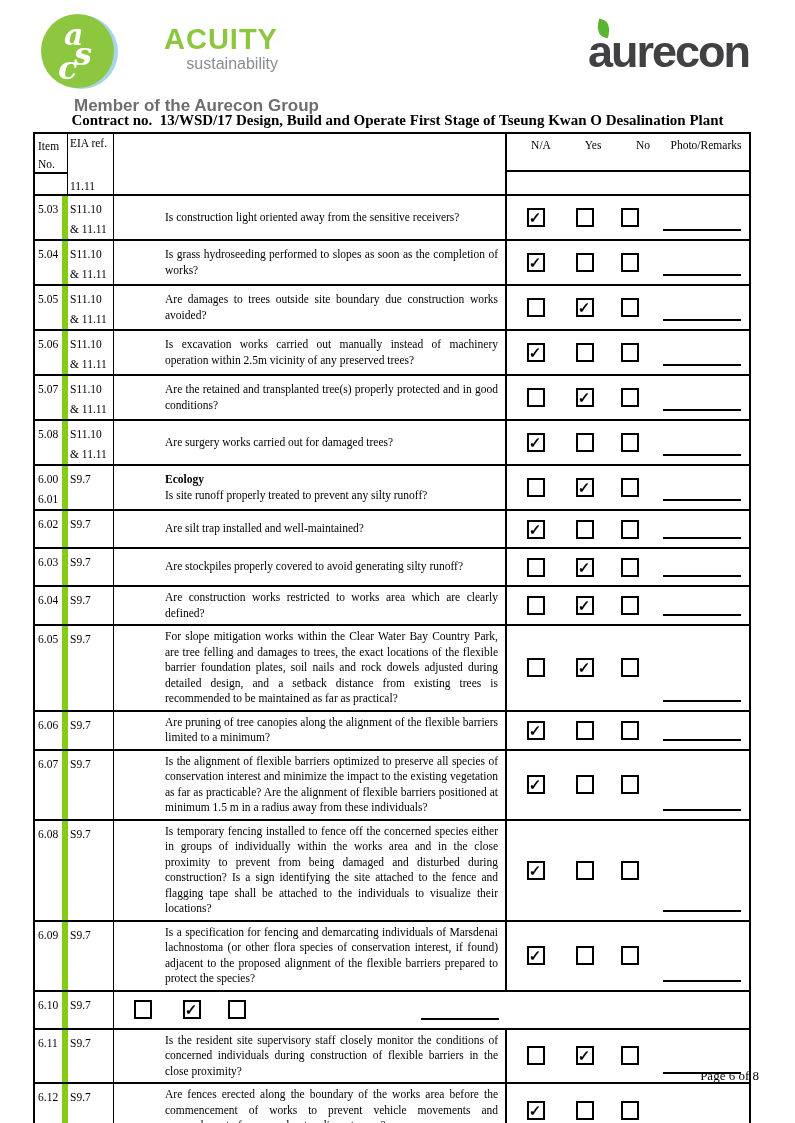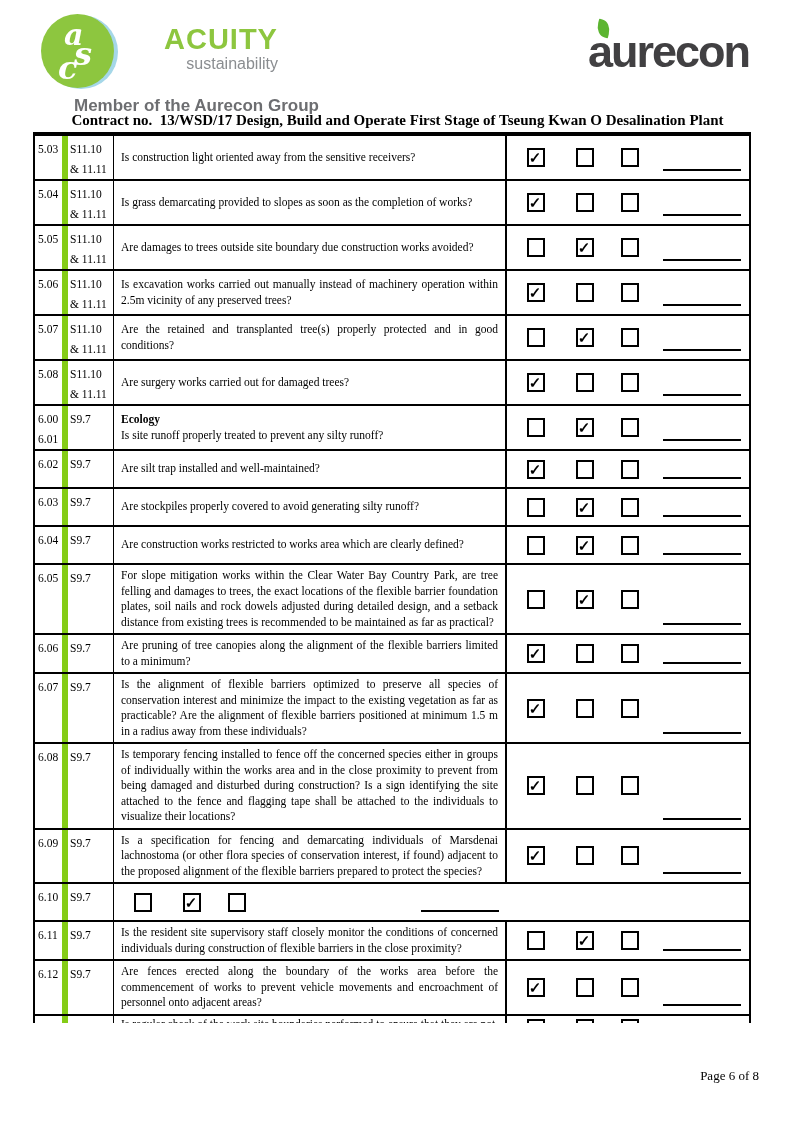--- a/index.html
+++ b/index.html
@@ -38,21 +38,21 @@
   .doc-title { text-align: center; font-weight: bold; font-size: 15px; white-space: pre-wrap; margin-top: 16px; }
 
   
   .table { width: 718px; margin: 3px 0 0 33px; border: 2px solid #000; border-bottom: none; font-size: 11.5px; }
   .thead, .trow { display: grid; grid-template-columns: 33px 46px 393px 1fr; }
   .trow { border-top: 2px solid #000; min-height: 38px; }
   .thead { height: 60px; }
 
   .c-item { border-right: 6px solid #84cc16; padding: 3px 1px 0 3px; line-height: 20px; white-space: pre-line; }
   .c-eia  { border-right: 1px solid #000; padding: 3px 1px 0 2px; line-height: 20px; }
-  .c-q    { border-right: 2px solid #000; padding: 3px 7px; display: flex; flex-direction: column; justify-content: center; text-align: justify; line-height: 15.5px; }
+  .c-q    { border-right: 2px solid #000; padding: 3px 7px; display: flex; flex-direction: column; justify-content: center; text-align: justify; line-height: 15.5px; margin-left: 44px; }
   .c-q .section { font-weight: bold; text-align: left; }
   .c-checks { display: flex; align-items: center; padding: 2px 4px 2px 0; }
 
   
   .h-item { position: relative; border-right: 1px solid #000; padding: 3px 1px 0 3px; line-height: 18px; }
   .h-item .split { position: absolute; left: -1px; right: -1px; top: 38px; border-top: 2px solid #000; }
   .h-eia  { border-right: 1px solid #000; display: flex; flex-direction: column; justify-content: space-between; padding: 3px 1px 2px 2px; }
   .h-q    { border-right: 2px solid #000; }
   .h-checks { display: flex; flex-direction: column; }
   .h-checks-labels { height: 38px; border-bottom: 2px solid #000; display: flex; align-items: flex-start; padding-top: 5px; }
@@ -106,20 +106,39 @@
     </div>
     <div class="aurecon-block">
       <span class="aurecon-leaf"></span>
       <div class="aurecon-word">aurecon</div>
     </div>
   </div>
 
   <div class="doc-title">Contract no.  13/WSD/17 Design, Build and Operate First Stage of Tseung Kwan O Desalination Plant</div>
 
   <div class="table">
+    <div class="thead">
+      <div class="h-item">
+        <span>Item No.</span>
+        <span class="split"></span>
+      </div>
+      <div class="h-eia">
+        <span>EIA ref.</span>
+        <span>11.11</span>
+      </div>
+      <div class="h-q"></div>
+      <div class="h-checks">
+        <div class="h-checks-labels">
+          <span class="hl hl1">N/A</span>
+          <span class="hl hl2">Yes</span>
+          <span class="hl hl3">No</span>
+          <span class="hl hl4">Photo/Remarks</span>
+        </div>
+      </div>
+    </div>
     <div id="table-body">
   <div class="trow">
     <div class="c-item">5.03</div>
     <div class="c-eia">S11.10 &amp; 11.11</div>
     <div class="c-q">
 
       <div class="qtext">Is construction light oriented away from the sensitive receivers?</div>
     </div>
     <div class="c-checks">
       <span class="box b1 checked">
@@ -129,21 +148,21 @@
       <span class="box b3"></span>
       <span class="remark-line"></span>
     </div>
   </div>
 
   <div class="trow">
     <div class="c-item">5.04</div>
     <div class="c-eia">S11.10 &amp; 11.11</div>
     <div class="c-q">
 
-      <div class="qtext">Is grass demarcating provided to slopes as soon as the completion of works?</div>
+      <div class="qtext">Is grass hydroseeding performed to slopes as soon as the completion of works?</div>
     </div>
     <div class="c-checks">
       <span class="box b1 checked">
               <span>✓</span>
             </span>
       <span class="box b2"></span>
       <span class="box b3"></span>
       <span class="remark-line"></span>
     </div>
   </div>

